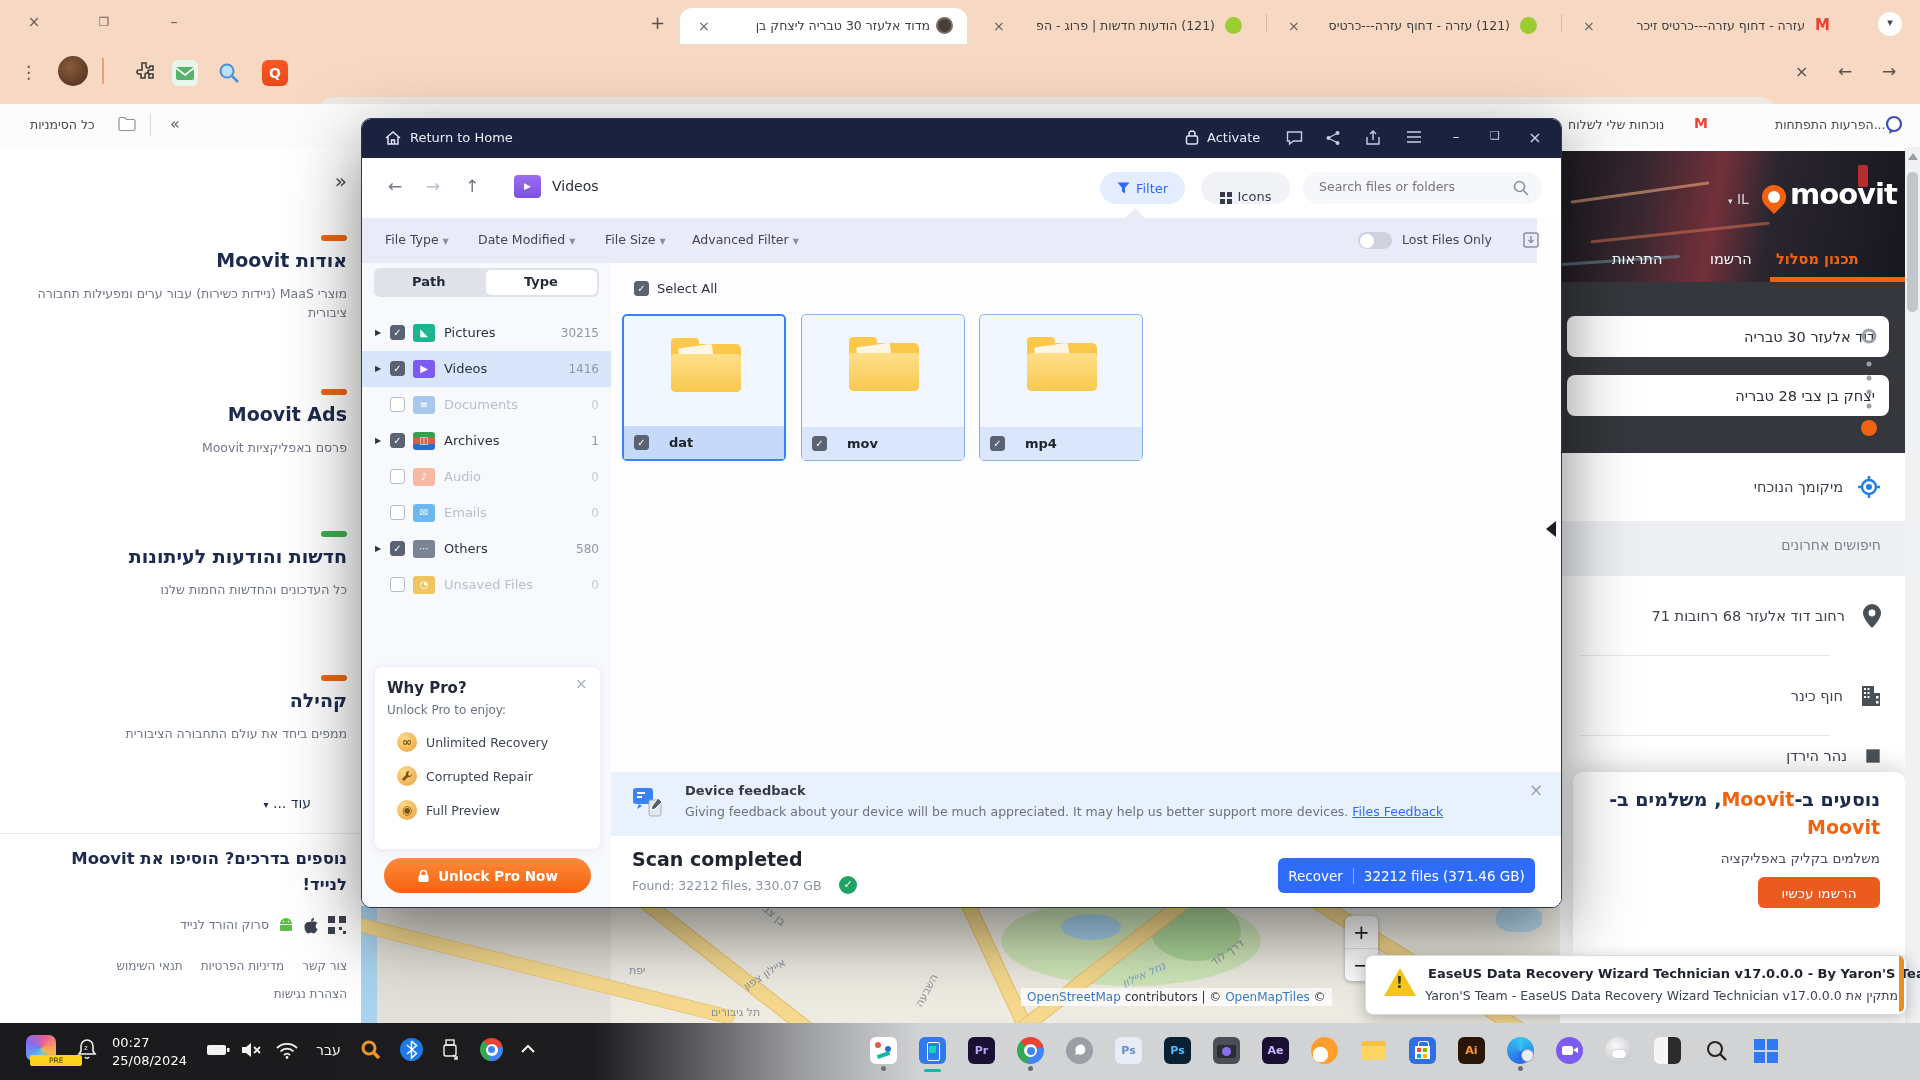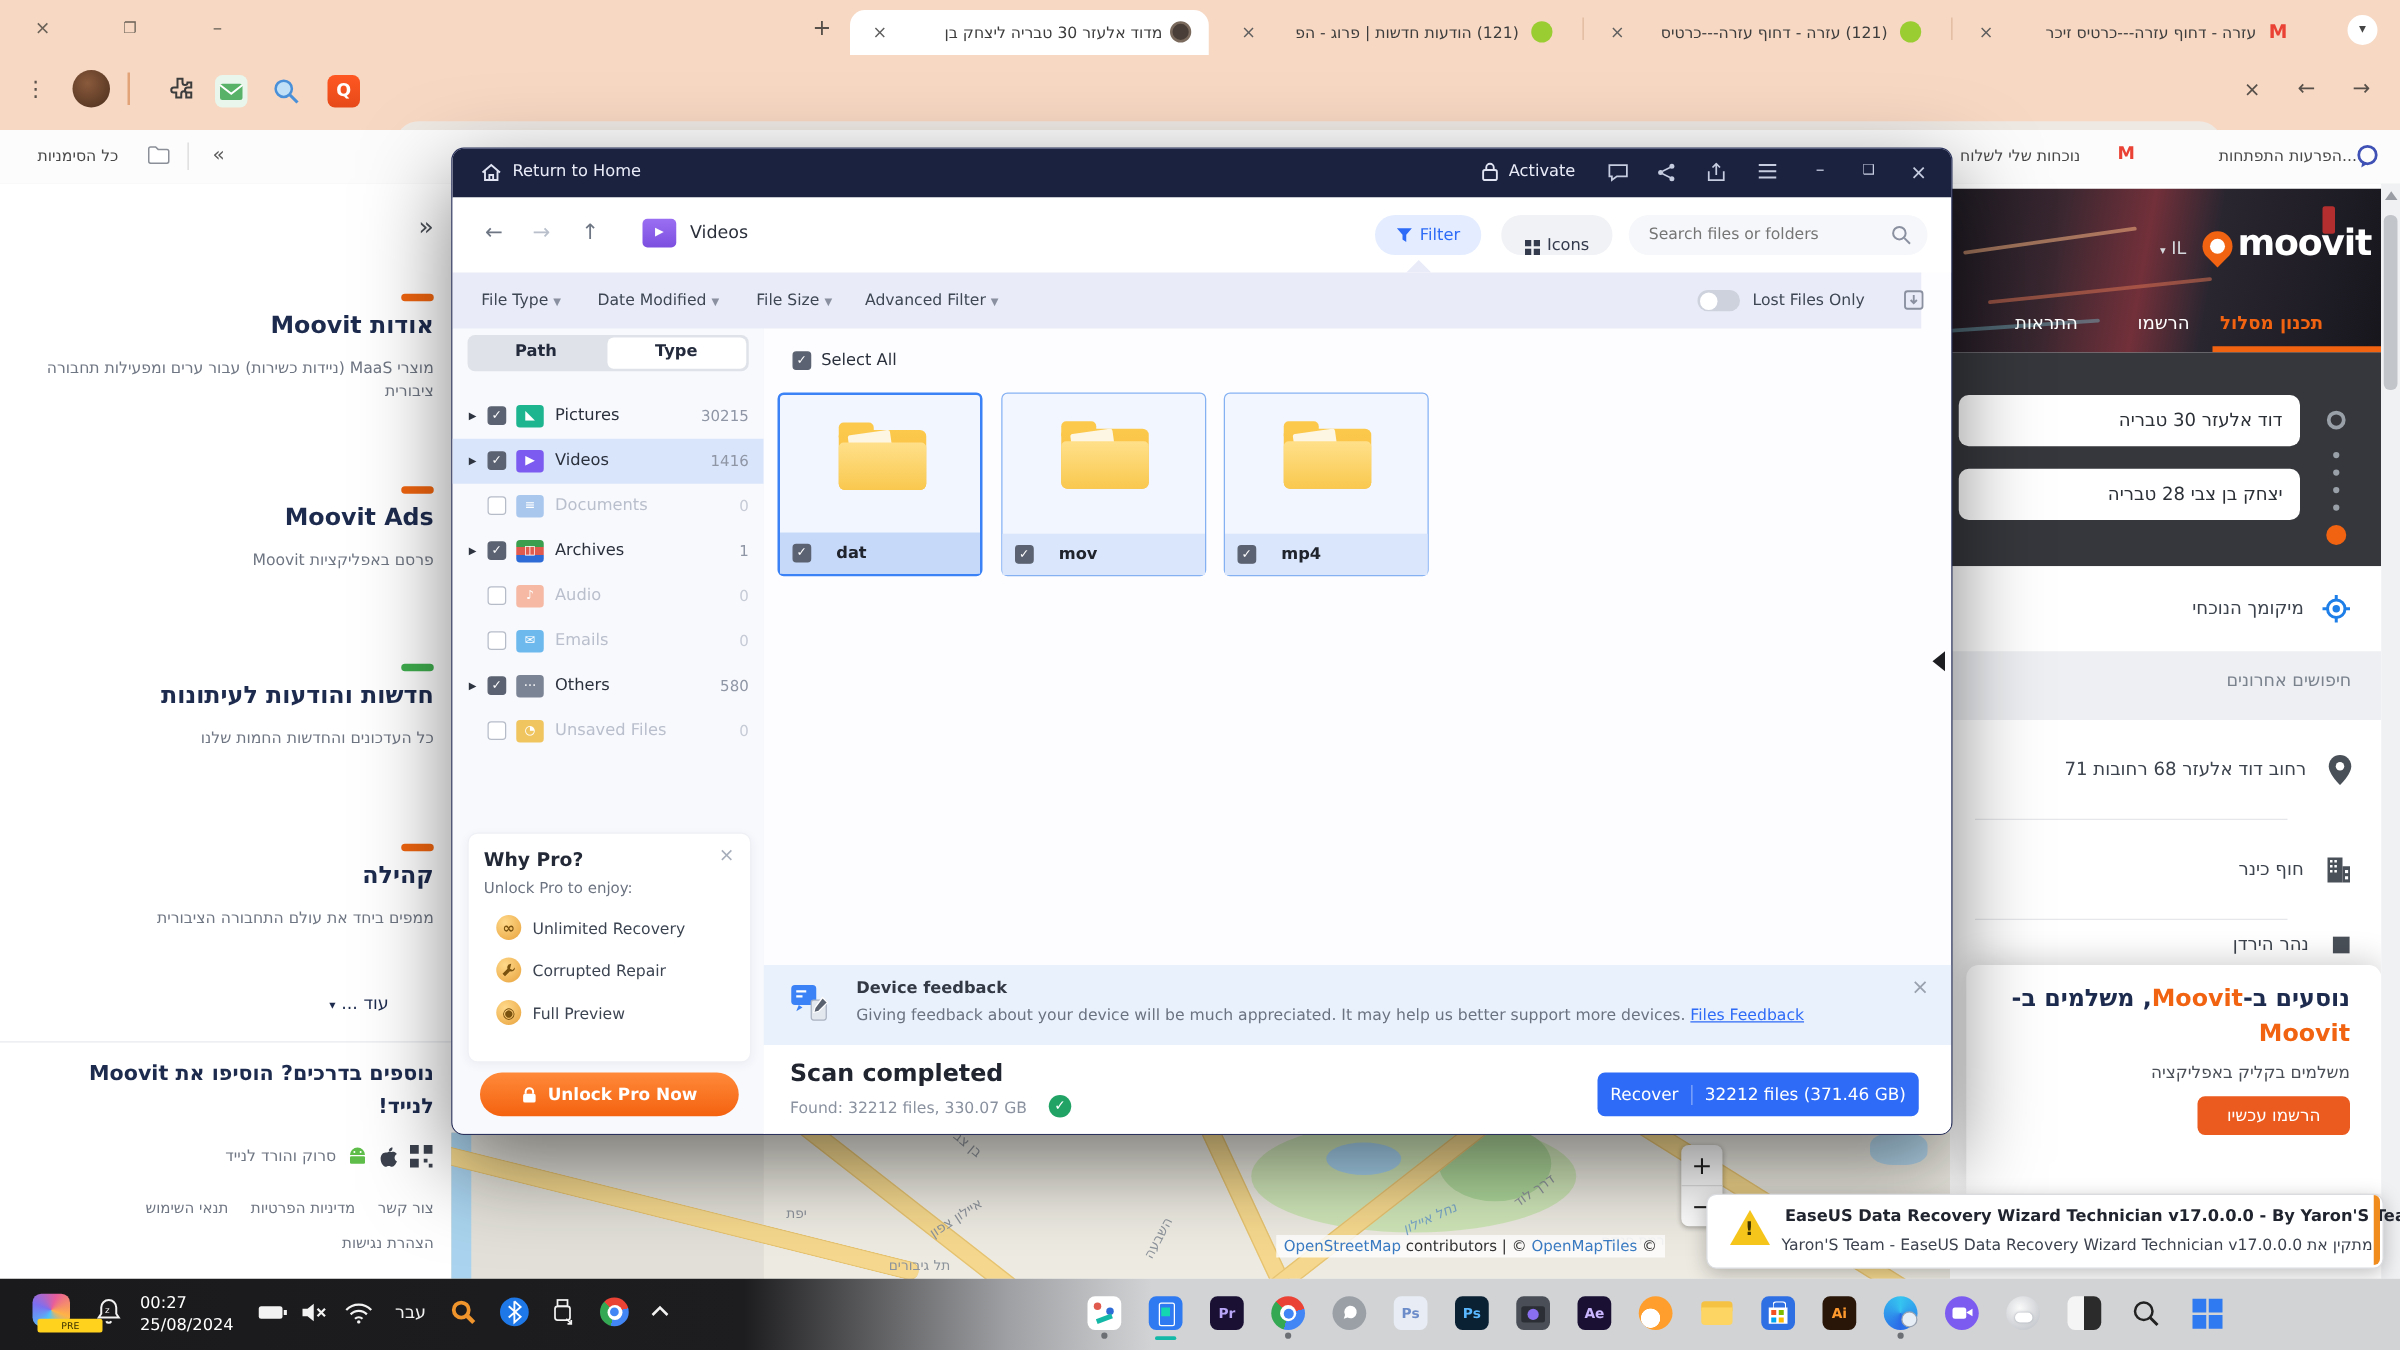--- a/index.html
+++ b/index.html
@@ -97,21 +97,21 @@
   .mpanel{left:1560px;top:147px;width:345px;height:876px;background:#fff;overflow:hidden;}
   .mphoto{position:absolute;left:0;top:4px;width:345px;height:131px;
     background:linear-gradient(100deg,#1d1a22 0%,#3a2730 25%,#72303a 45%,#2a2630 60%,#17161d 100%);overflow:hidden;}
   .streak{position:absolute;height:3px;border-radius:2px;opacity:.6;}
   .mlogo{font-size:29px;font-weight:bold;color:#fff;letter-spacing:-1px;}
   .mpin{width:24px;height:24px;border-radius:50% 50% 50% 0;background:#f26311;transform:rotate(-45deg);}
   .mpin::after{content:"";position:absolute;left:6px;top:6px;width:12px;height:12px;border-radius:50%;background:#fff;}
   .mtab{font-size:14.5px;color:#fff;}
   .mtab.on{color:#f26311;}
   .mbody{position:absolute;left:0;top:135px;width:345px;height:171px;background:#35373c;}
-  .minput{position:absolute;left:7px;width:273px;height:41px;background:#fff;border-radius:8px;font-size:14.5px;color:#2b2f36;
+  .minput{position:absolute;left:7px;width:322px;height:41px;background:#fff;border-radius:8px;font-size:14.5px;color:#2b2f36;
           display:flex;align-items:center;justify-content:flex-end;padding-right:14px;box-sizing:border-box;}
   .mrow-label{font-size:14.5px;color:#3c434d;}
   .mgray{position:absolute;left:0;top:374px;width:345px;height:55px;background:#edeff2;}
   .mitem{position:absolute;left:0;width:345px;background:#fff;}
   .mdivider{position:absolute;left:20px;width:250px;height:1px;background:#e5e7ea;}
   .overlay{position:absolute;left:13px;top:625px;width:332px;height:183px;background:#fff;border-radius:10px 10px 0 0;box-shadow:0 -4px 24px rgba(0,0,0,.18);}
   .ov-t{font-size:19px;font-weight:bold;color:#1d2b4e;}
   .ov-orange{color:#f26311;}
   .ov-sub{font-size:13.5px;color:#4a4f57;}
   .ov-btn{position:absolute;right:25px;top:105px;width:122px;height:31px;background:#eb5a1e;border-radius:6px;color:#fff;font-size:13.5px;display:flex;align-items:center;justify-content:center;}

